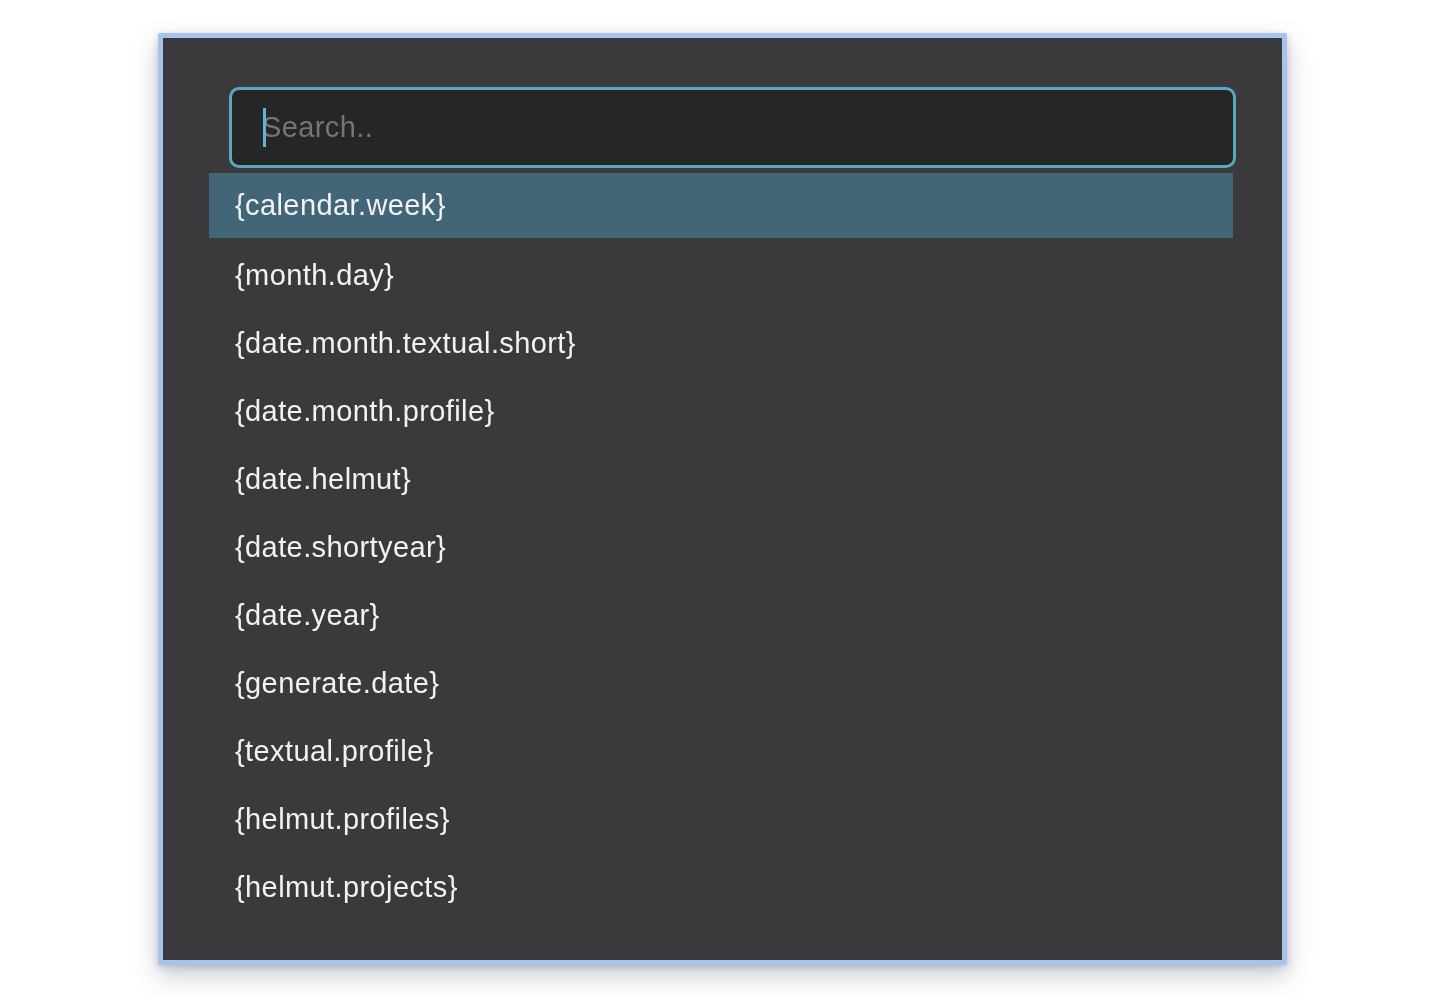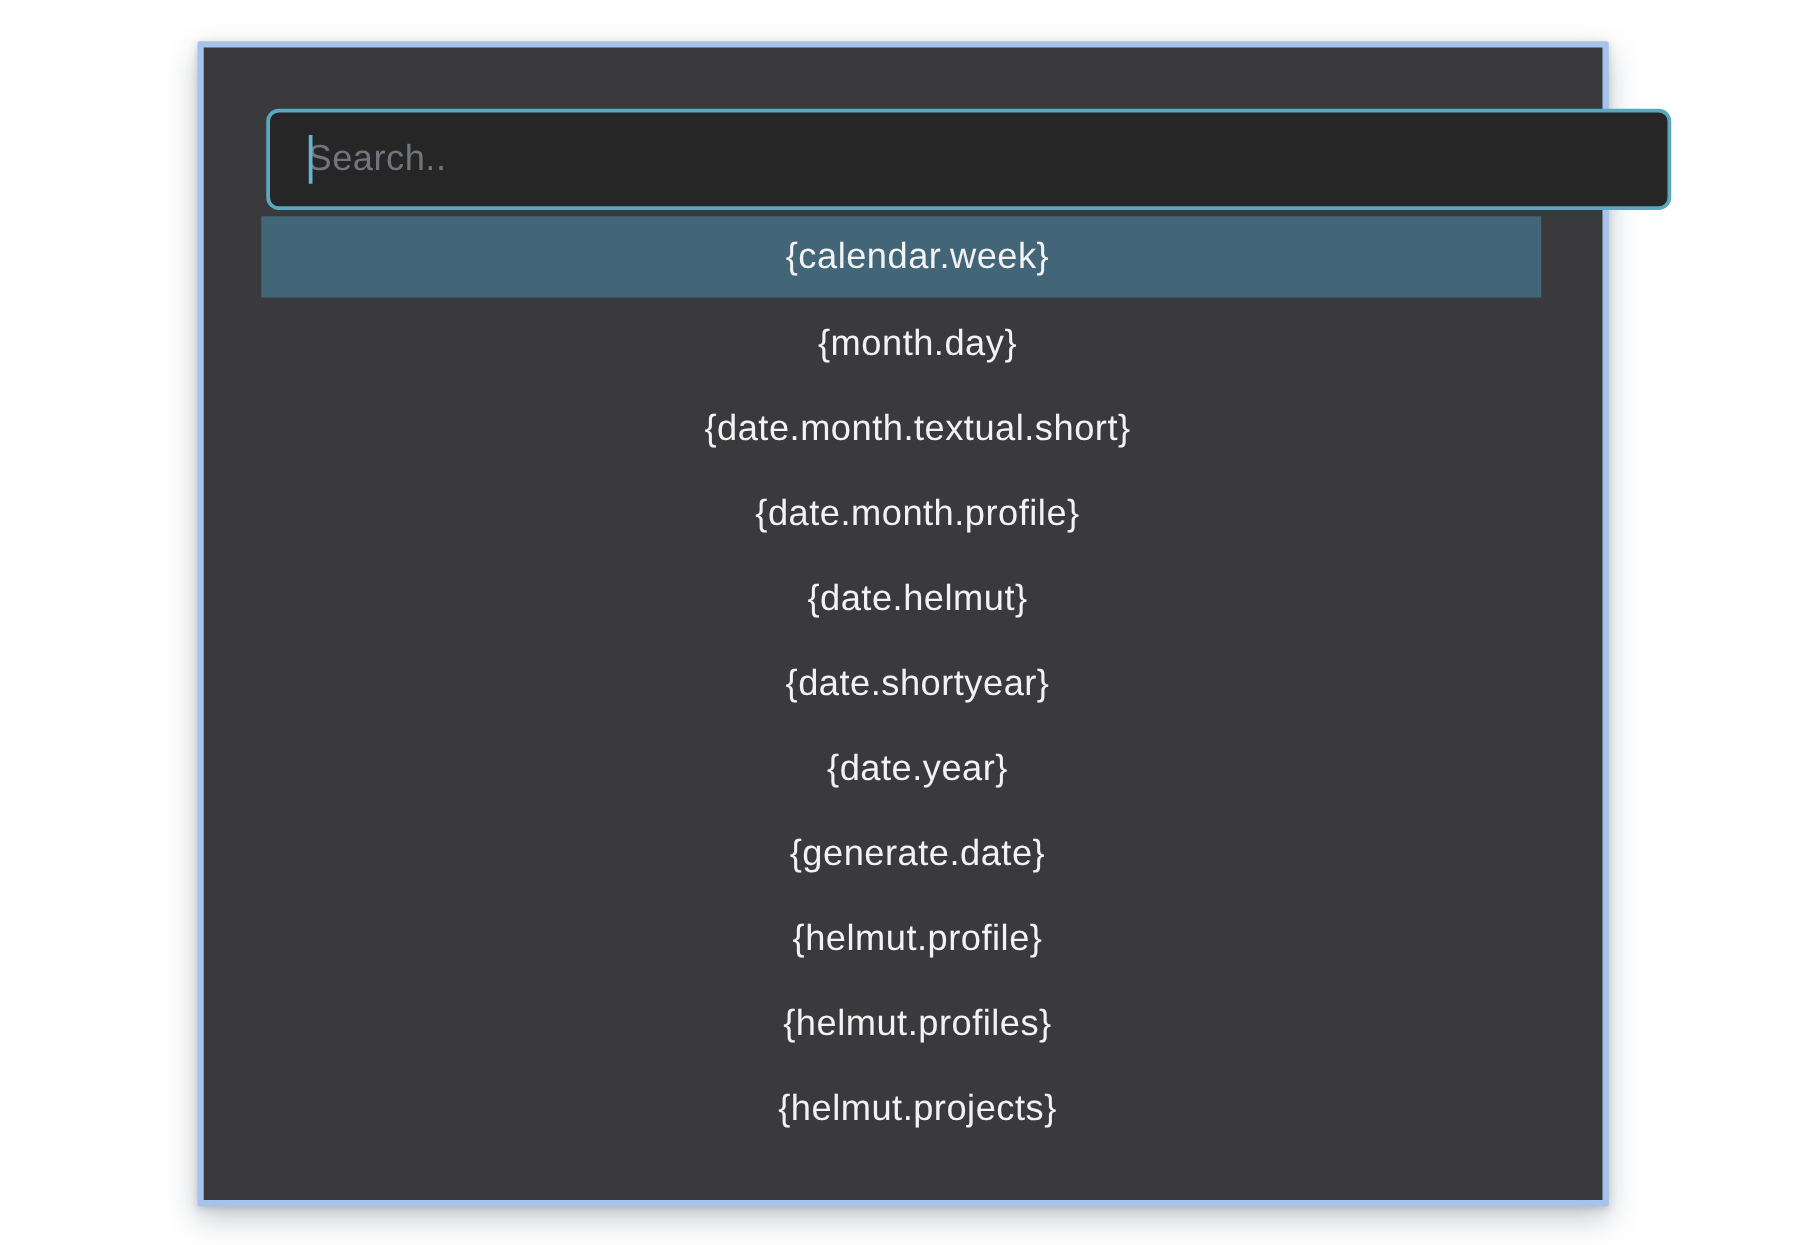--- a/index.html
+++ b/index.html
@@ -25,22 +25,22 @@
     position:absolute;
     left:158px; top:33px;
     width:1129px; height:932px;
     background:var(--panel-bg);
     border:5px solid var(--panel-border);
     border-radius:2px;
     box-shadow:0 10px 24px rgba(90,100,115,0.35), 0 2px 6px rgba(90,100,115,0.25);
   }
   .search-wrap{
     position:absolute;
-    left:50px; top:49px;
-    width:1124px; height:81px;
+    left:66px; top:49px;
+    width:1007px; height:81px;
   }
   .search-input{
     width:100%; height:100%;
     background:var(--input-bg);
     border:3px solid var(--input-border);
     border-radius:10px;
     outline:none;
     color:#e4e5e6;
     font-family:"Liberation Sans", sans-serif;
     font-size:29px;
@@ -67,21 +67,20 @@
   }
   .list-item{
     height:68px;
     line-height:68px;
     padding-left:26px;
     color:var(--item-text);
     font-size:29px;
     letter-spacing:0.4px;
     white-space:nowrap;
     cursor:default;
-    text-align:center;
   }
   .list-item.selected{
     background:var(--selection);
     height:65px;
     line-height:65px;
     margin-bottom:3px;
   }
 </style>
 </head>
 <body>
@@ -95,18 +94,18 @@
 
   <ul class="list" id="variable-list">
       <li class="list-item selected" aria-selected="true">{calendar.week}</li>
       <li class="list-item">{month.day}</li>
       <li class="list-item">{date.month.textual.short}</li>
       <li class="list-item">{date.month.profile}</li>
       <li class="list-item">{date.helmut}</li>
       <li class="list-item">{date.shortyear}</li>
       <li class="list-item">{date.year}</li>
       <li class="list-item">{generate.date}</li>
-      <li class="list-item">{helmut.profile}</li>
+      <li class="list-item">{textual.profile}</li>
       <li class="list-item">{helmut.profiles}</li>
       <li class="list-item">{helmut.projects}</li>
     </ul>
 
 </div>
 
 </body></html>

